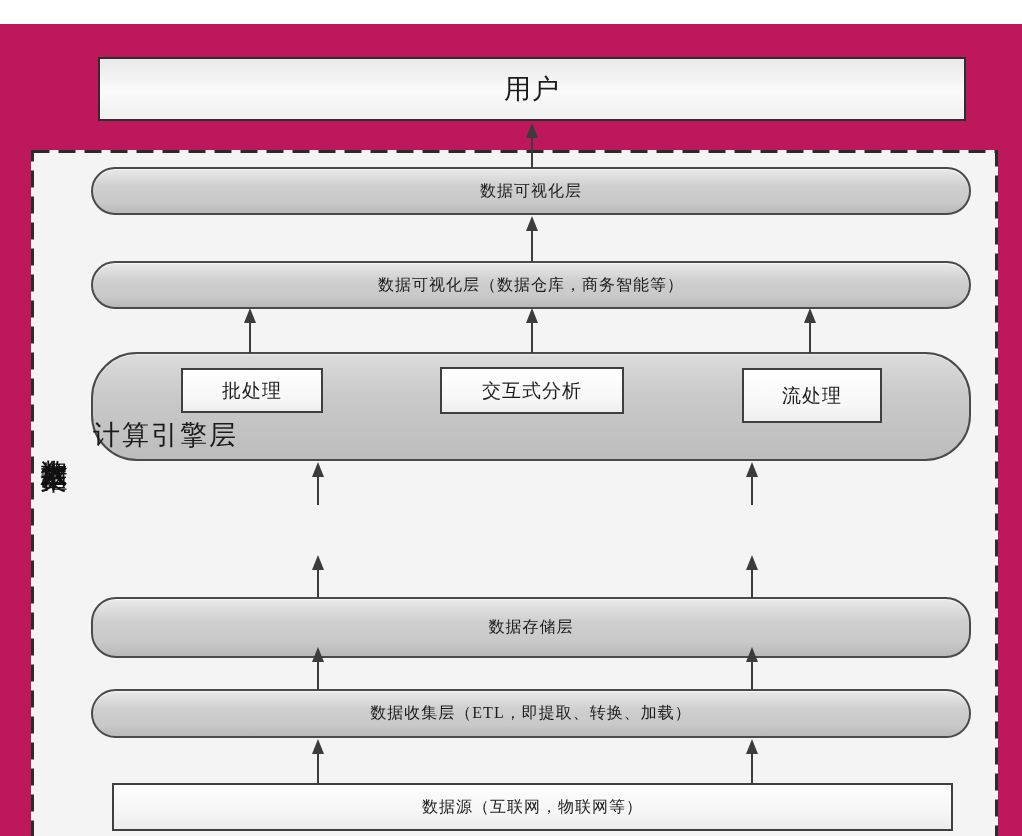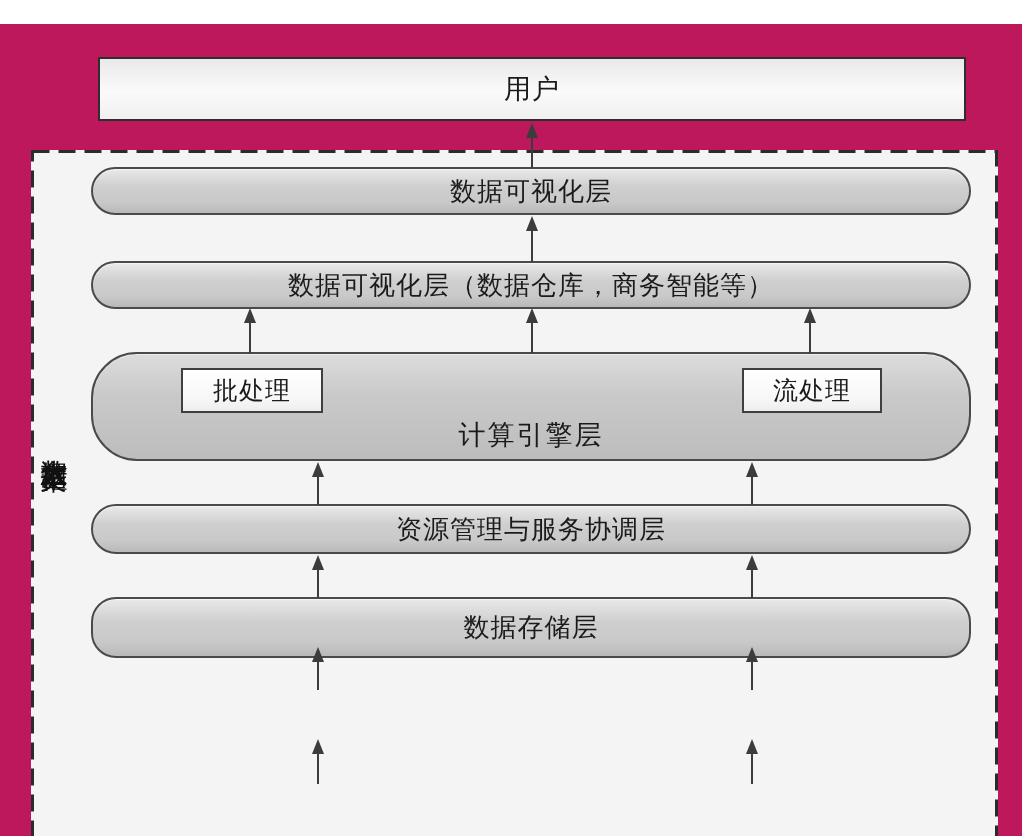--- a/index.html
+++ b/index.html
@@ -21,21 +21,21 @@
   }
   .frame-border-svg{position:absolute;left:31px;top:126px;}
   .vlabel{
     position:absolute;left:36px;top:322px;width:36px;height:190px;
     writing-mode:vertical-rl;text-orientation:upright;
     font-size:27px;letter-spacing:1px;line-height:36px;
     display:flex;align-items:center;justify-content:center;color:#111;
   }
   .node{
     position:absolute;display:flex;align-items:center;justify-content:center;
-    box-sizing:border-box;font-size:26px;letter-spacing:1px;white-space:nowrap;
+    box-sizing:border-box;font-size:16px;letter-spacing:1px;white-space:nowrap;
   }
   .rect-box{
     border:2px solid #2e2e2e;
     background:linear-gradient(180deg,#e9e9e9 0%,#fafafa 55%,#f0f0f0 100%);
     font-size:27px;
   }
   .pill{
     border:2.5px solid var(--layer-border);border-radius:25px;
     background:linear-gradient(180deg,#e9e9e9 0%,#cfcfcf 40%,var(--layer-fill) 75%,#b9b9b9 100%);
     box-shadow:inset 0 1px 1px rgba(255,255,255,.6);
@@ -43,24 +43,24 @@
   .engine{
     position:absolute;left:91px;top:328px;width:880px;height:109px;box-sizing:border-box;
     border:2.5px solid var(--layer-border);border-radius:46px;
     background:linear-gradient(180deg,#dcdcdc 0%,var(--layer-fill) 40%,#bdbdbd 100%);
     box-shadow:inset 0 1px 1px rgba(255,255,255,.5);
   }
   .subbox{
     position:absolute;display:flex;align-items:center;justify-content:center;
     box-sizing:border-box;border:2.5px solid #3f3f3f;
     background:linear-gradient(180deg,#ffffff 0%,#f7f7f7 70%,#eeeeee 100%);
-    font-size:25px;letter-spacing:1px;white-space:nowrap;
+    font-size:19px;letter-spacing:1px;white-space:nowrap;
   }
   .engine-label{
-    position:absolute;left:0;bottom:6px;width:100%;text-align:center;
+    position:absolute;left:0;bottom:6px;width:100%;text-align:left;
     font-size:27px;letter-spacing:2px;
   }
   .source-box{
     border:2.5px solid #3f3f3f;
     background:linear-gradient(180deg,#fdfdfd 0%,#f6f6f6 60%,#ececec 100%);
   }
   .arrow{
     position:absolute;width:14px;display:flex;flex-direction:column;align-items:center;
   }
   .arrow .head{
@@ -83,29 +83,31 @@
   <div class="vlabel">大数据基本框架</div>
 
   <div class="node rect-box" style="left:98px;top:33px;width:868px;height:64px;">用户</div>
 
   <div class="node pill" style="left:91px;top:143px;width:880px;height:48px;">数据可视化层</div>
 
   <div class="node pill" style="left:91px;top:237px;width:880px;height:48px;">数据可视化层（数据仓库，商务智能等）</div>
 
   <div class="engine">
     <div class="subbox" style="left:88px;top:14px;width:142px;height:45px;">批处理</div>
-    <div class="subbox" style="left:649px;top:14px;width:140px;height:45px;">流处理</div>
+    <div class="subbox" style="left:347px;top:13px;width:184px;height:47px;">交互式分析</div>
+    <div class="subbox" style="left:649px;top:14px;width:140px;height:55px;">流处理</div>
     <div class="engine-label">计算引擎层</div>
   </div>
 
-  <div class="node pill" style="left:91px;top:480px;width:880px;height:50px;">资源管理与服务协调层</div>
 
   <div class="node pill" style="left:91px;top:573px;width:880px;height:61px;">数据存储层</div>
 
+  <div class="node pill" style="left:91px;top:665px;width:880px;height:49px;">数据收集层（ETL，即提取、转换、加载）</div>
 
+  <div class="node source-box" style="left:112px;top:759px;width:841px;height:48px;">数据源（互联网，物联网等）</div>
 
   <div class="arrow" style="left:525px;top:99px;height:45px;">
       <span class="head"></span>
       <span class="shaft"></span>
     </div>
   <div class="arrow" style="left:525px;top:192px;height:46px;">
       <span class="head"></span>
       <span class="shaft"></span>
     </div>
 

